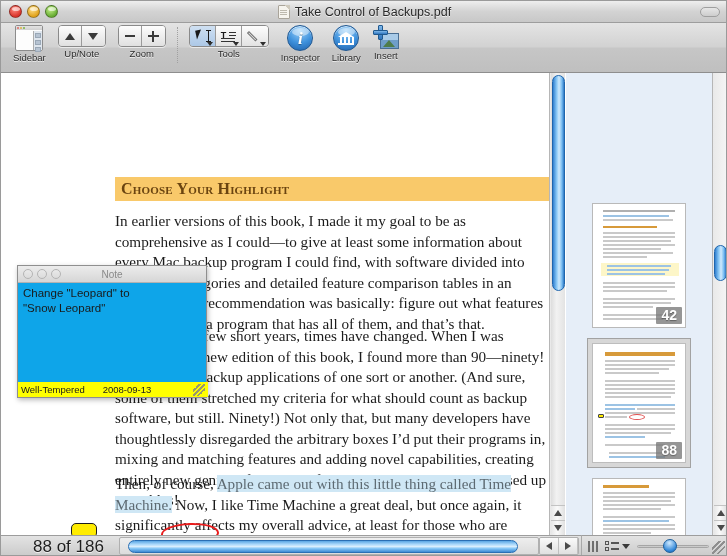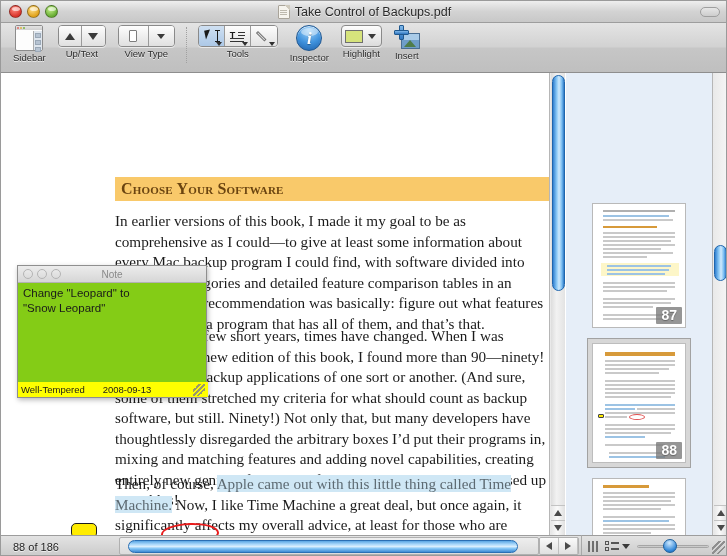--- a/index.html
+++ b/index.html
@@ -308,21 +308,21 @@
   }
   .red-oval {
     position: absolute; left: 160px; top: 450px; width: 58px; height: 21px;
     border: 2.5px solid #e81c1c; border-radius: 50%;
     transform: rotate(-2deg);
   }
 
   
   .note-win {
     position: absolute; left: 16px; top: 192px; width: 190px; height: 133px;
-    background: #84cc16;
+    background: #0ea5e9;
     border: 1px solid #8f8f8f;
     box-shadow: 1px 2px 5px rgba(0,0,0,0.28);
   }
   .note-title {
     height: 17px;
     background: linear-gradient(#ececec, #d6d6d6);
     border-bottom: 1px solid #b2b2b2;
     display: flex; align-items: center; position: relative;
   }
   .note-title .dots { display: flex; gap: 4px; margin-left: 5px; }
@@ -431,21 +431,21 @@
   }
 
   
   .bottom {
     position: absolute; left: 0; top: 534px; width: 727px; height: 22px;
     background: linear-gradient(#e3e3e3, #c9c9c9);
     border-top: 1px solid #9d9d9d;
     display: flex; align-items: center;
   }
   .pagecount {
-    font-size: 11px; color: #1e1e1e; margin-left: 12px;
+    font-size: 17px; color: #1e1e1e; margin-left: 32px;
     text-shadow: 0 1px 0 rgba(255,255,255,.7);
   }
   .hsb {
     position: absolute; left: 118px; top: 536px; width: 420px; height: 18px;
     background: linear-gradient(#eeeeee,#dcdcdc);
     border: 1px solid #b0b0b0; border-radius: 2px;
   }
   .hsb-thumb {
     position: absolute; left: 8px; top: 2px; width: 390px; height: 13px;
     border-radius: 7px;
@@ -542,35 +542,35 @@
 
     <div class="tb-item">
       <span class="seg">
         <div>
             <span class="arrow-up"></span>
           </div>
         <div>
             <span class="arrow-dn"></span>
           </div>
       </span>
-      <span class="tb-label">Up/Text</span>
-    </div>
-
+      <span class="tb-label">Up/Note</span>
+    </div>
 
     <div class="tb-item">
-      <span class="seg wide">
-        <div>
-            <span class="vt-page"></span>
+      <span class="seg">
+        <div>
+            <span class="minus-g"></span>
           </div>
-        <div class="w2">
-            <span class="caret-dn"></span>
+        <div>
+            <span class="plus-g"></span>
           </div>
       </span>
-      <span class="tb-label">View Type</span>
-    </div>
+      <span class="tb-label">Zoom</span>
+    </div>
+
 
     <div class="tb-sep"></div>
 
     <div class="tb-item">
       <span class="seg tools-seg">
         <div class="on">
           <span class="ic-cursor">
               <span class="ptr"></span>
               <span class="ibeam"></span>
             </span>
@@ -596,48 +596,56 @@
       <span class="tb-label">Tools</span>
     </div>
 
     <div class="tb-item">
       <span class="ic-round">
           <span class="glyph-i">i</span>
         </span>
       <span class="tb-label">Inspector</span>
     </div>
 
-
-
     <div class="tb-item">
-      <span class="hl-box">
-        <span class="hl-swatch" style="background:#d6e37c"></span>
-        <span class="caret-dn"></span>
+      <span class="ic-round">
+        <span class="glyph-lib">
+            <span class="roof"></span>
+            <span class="cols">
+              <i></i>
+              <i></i>
+              <i></i>
+              <i></i>
+            </span>
+            <span class="base"></span>
+          </span>
       </span>
-      <span class="tb-label">Highlight</span>
-    </div>
+      <span class="tb-label">Library</span>
+    </div>
+
+
 
     <div class="tb-item">
       <span class="ic-insert">
         <span class="photo"></span>
         <span class="plus">
             <b></b>
             <i></i>
           </span>
       </span>
       <span class="tb-label">Insert</span>
     </div>
   </div>
 
   <div class="content">
 
     <div class="page">
 
       <div class="sec-head">
-        <span>Choose Your Software</span>
+        <span>Choose Your Highlight</span>
       </div>
 
       <div class="para" style="top:138px">In earlier versions of this book, I made it my goal to be as comprehensive as I could—to give at least some information about every Mac backup program I could find, with software divided into clear, tidy categories and detailed feature comparison tables in an appendix. My recommendation was basically: figure out what features you need, find a program that has all of them, and that’s that.</div>
 
       <div class="para" style="top:253px">But in the last few short years, times have changed. When I was preparing this new edition of this book, I found more than 90—ninety!—Mac OS X backup applications of one sort or another. (And sure, some of them stretched my criteria for what should count as backup software, but still. Ninety!) Not only that, but many developers have thoughtlessly disregarded the arbitrary boxes I’d put their programs in, mixing and matching features and adding novel capabilities, creating entirely new genres of backup software. Man, that <span class="it">seriously</span> messed up my tables!</div>
 
       <div class="para" style="top:401px"><span>Then, of course, </span><span class="hl-blue">Apple came out with this little thing called Time Machine.</span><span> Now, I like Time Machine a great deal, but once again, it significantly affects my overall advice, at least for those who are running </span></div>
 
       <div class="red-oval"></div>
 
@@ -698,21 +706,21 @@
           <div class="tline blue" style="left:14px;top:65px;width:62px"></div>
           <div class="tline blue" style="left:14px;top:69px;width:58px"></div>
           <div class="tline" style="left:10px;top:78px;width:72px"></div>
           <div class="tline" style="left:10px;top:82px;width:72px"></div>
           <div class="tline" style="left:10px;top:86px;width:64px"></div>
           <div class="tline" style="left:10px;top:94px;width:72px"></div>
           <div class="tline" style="left:10px;top:98px;width:68px"></div>
           <div class="tline" style="left:10px;top:102px;width:50px"></div>
           <div class="tline" style="left:10px;top:110px;width:72px"></div>
           <div class="tline" style="left:10px;top:114px;width:60px"></div>
-          <div class="pgnum">87</div>
+          <div class="pgnum">42</div>
         </div>
       </div>
 
       <div class="thumb sel" style="top:265px;height:130px">
         <div class="sheet">
           <div class="tline orange" style="left:12px;top:8px;width:70px;height:4px"></div>
           <div class="tline" style="left:12px;top:16px;width:70px"></div>
           <div class="tline" style="left:12px;top:20px;width:70px"></div>
           <div class="tline" style="left:12px;top:24px;width:64px"></div>
           <div class="tline" style="left:12px;top:28px;width:54px"></div>

